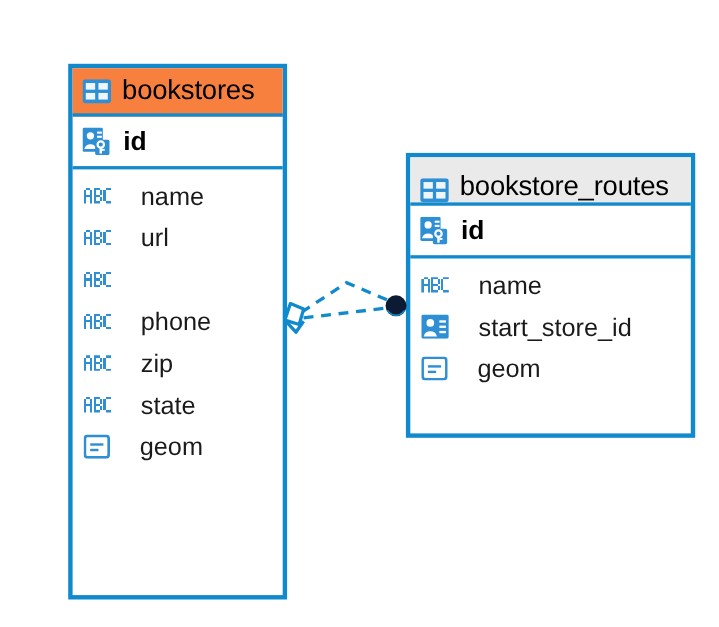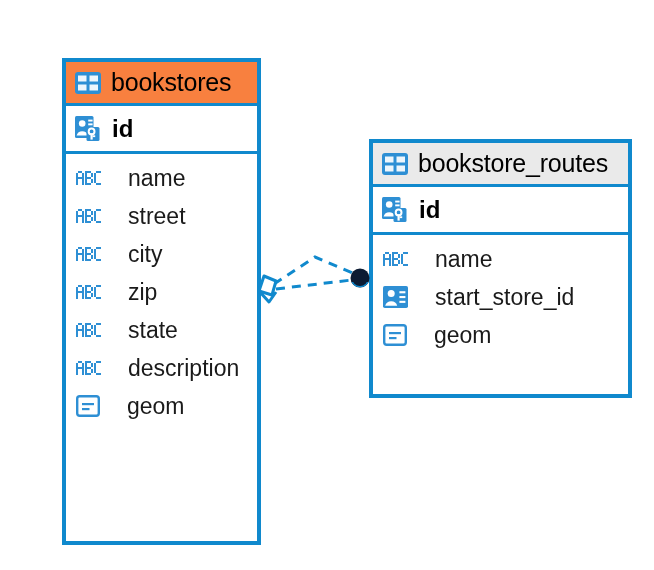--- a/index.html
+++ b/index.html
@@ -30,21 +30,21 @@
 
   .entity-header {
     display: flex;
     align-items: center;
     box-sizing: border-box;
     height: 44px;
     padding: 0 8px 0 9px;
     border-bottom: 3px solid #1089CD;
   }
   .entity-header.accent-orange { background: #F8803F; }
-  .entity-header.accent-grey   { background: #EAEAEA; }
+  .entity-header.accent-grey   { background: #EAEAEA; align-items: flex-end; }
 
   .entity-title {
     font-size: 25px;
     color: #000000;
     margin-left: 10px;
     letter-spacing: -0.2px;
     white-space: nowrap;
   }
 
   .pk-row {
@@ -160,67 +160,88 @@
                 <rect x="11" y="12" width="4" height="2"></rect>
               <rect x="20" y="0" width="5" height="2"></rect>
                 <rect x="18" y="2" width="2" height="10"></rect>
               <rect x="20" y="12" width="5" height="2"></rect>
             </g>
           </svg>
         </span>
         <span class="field-label">name</span>
       </div>
 
-
-
-
-      <div class="field-row">
-        <span class="icon icon-abc">
-          <svg viewBox="0 0 25 14" width="25" height="14" shape-rendering="crispEdges">
-            <g fill="#2E8FD4">
-              <rect x="0" y="2" width="2" height="12"></rect>
-                <rect x="2" y="0" width="4" height="2"></rect>
-              <rect x="6" y="2" width="2" height="12"></rect>
-                <rect x="2" y="6" width="4" height="2"></rect>
-              <rect x="9" y="0" width="2" height="14"></rect>
-                <rect x="11" y="0" width="4" height="2"></rect>
-              <rect x="15" y="2" width="2" height="4"></rect>
-                <rect x="11" y="6" width="4" height="2"></rect>
-              <rect x="15" y="8" width="2" height="4"></rect>
-                <rect x="11" y="12" width="4" height="2"></rect>
-              <rect x="20" y="0" width="5" height="2"></rect>
-                <rect x="18" y="2" width="2" height="10"></rect>
-              <rect x="20" y="12" width="5" height="2"></rect>
-            </g>
-          </svg>
-        </span>
-        <span class="field-label">street</span>
-      </div>
-
-      <div class="field-row">
-        <span class="icon icon-abc">
-          <svg viewBox="0 0 25 14" width="25" height="14" shape-rendering="crispEdges">
-            <g fill="#2E8FD4">
-              <rect x="0" y="2" width="2" height="12"></rect>
-                <rect x="2" y="0" width="4" height="2"></rect>
-              <rect x="6" y="2" width="2" height="12"></rect>
-                <rect x="2" y="6" width="4" height="2"></rect>
-              <rect x="9" y="0" width="2" height="14"></rect>
-                <rect x="11" y="0" width="4" height="2"></rect>
-              <rect x="15" y="2" width="2" height="4"></rect>
-                <rect x="11" y="6" width="4" height="2"></rect>
-              <rect x="15" y="8" width="2" height="4"></rect>
-                <rect x="11" y="12" width="4" height="2"></rect>
-              <rect x="20" y="0" width="5" height="2"></rect>
-                <rect x="18" y="2" width="2" height="10"></rect>
-              <rect x="20" y="12" width="5" height="2"></rect>
-            </g>
-          </svg>
-        </span>
-        <span class="field-label">city</span>
+      <div class="field-row">
+        <span class="icon icon-abc">
+          <svg viewBox="0 0 25 14" width="25" height="14" shape-rendering="crispEdges">
+            <g fill="#2E8FD4">
+              <rect x="0" y="2" width="2" height="12"></rect>
+                <rect x="2" y="0" width="4" height="2"></rect>
+              <rect x="6" y="2" width="2" height="12"></rect>
+                <rect x="2" y="6" width="4" height="2"></rect>
+              <rect x="9" y="0" width="2" height="14"></rect>
+                <rect x="11" y="0" width="4" height="2"></rect>
+              <rect x="15" y="2" width="2" height="4"></rect>
+                <rect x="11" y="6" width="4" height="2"></rect>
+              <rect x="15" y="8" width="2" height="4"></rect>
+                <rect x="11" y="12" width="4" height="2"></rect>
+              <rect x="20" y="0" width="5" height="2"></rect>
+                <rect x="18" y="2" width="2" height="10"></rect>
+              <rect x="20" y="12" width="5" height="2"></rect>
+            </g>
+          </svg>
+        </span>
+        <span class="field-label">url</span>
+      </div>
+
+
+
+      <div class="field-row">
+        <span class="icon icon-abc">
+          <svg viewBox="0 0 25 14" width="25" height="14" shape-rendering="crispEdges">
+            <g fill="#2E8FD4">
+              <rect x="0" y="2" width="2" height="12"></rect>
+                <rect x="2" y="0" width="4" height="2"></rect>
+              <rect x="6" y="2" width="2" height="12"></rect>
+                <rect x="2" y="6" width="4" height="2"></rect>
+              <rect x="9" y="0" width="2" height="14"></rect>
+                <rect x="11" y="0" width="4" height="2"></rect>
+              <rect x="15" y="2" width="2" height="4"></rect>
+                <rect x="11" y="6" width="4" height="2"></rect>
+              <rect x="15" y="8" width="2" height="4"></rect>
+                <rect x="11" y="12" width="4" height="2"></rect>
+              <rect x="20" y="0" width="5" height="2"></rect>
+                <rect x="18" y="2" width="2" height="10"></rect>
+              <rect x="20" y="12" width="5" height="2"></rect>
+            </g>
+          </svg>
+        </span>
+      </div>
+
+      <div class="field-row">
+        <span class="icon icon-abc">
+          <svg viewBox="0 0 25 14" width="25" height="14" shape-rendering="crispEdges">
+            <g fill="#2E8FD4">
+              <rect x="0" y="2" width="2" height="12"></rect>
+                <rect x="2" y="0" width="4" height="2"></rect>
+              <rect x="6" y="2" width="2" height="12"></rect>
+                <rect x="2" y="6" width="4" height="2"></rect>
+              <rect x="9" y="0" width="2" height="14"></rect>
+                <rect x="11" y="0" width="4" height="2"></rect>
+              <rect x="15" y="2" width="2" height="4"></rect>
+                <rect x="11" y="6" width="4" height="2"></rect>
+              <rect x="15" y="8" width="2" height="4"></rect>
+                <rect x="11" y="12" width="4" height="2"></rect>
+              <rect x="20" y="0" width="5" height="2"></rect>
+                <rect x="18" y="2" width="2" height="10"></rect>
+              <rect x="20" y="12" width="5" height="2"></rect>
+            </g>
+          </svg>
+        </span>
+        <span class="field-label">phone</span>
       </div>
 
       <div class="field-row">
         <span class="icon icon-abc">
           <svg viewBox="0 0 25 14" width="25" height="14" shape-rendering="crispEdges">
             <g fill="#2E8FD4">
               <rect x="0" y="2" width="2" height="12"></rect>
                 <rect x="2" y="0" width="4" height="2"></rect>
               <rect x="6" y="2" width="2" height="12"></rect>
                 <rect x="2" y="6" width="4" height="2"></rect>
@@ -255,42 +276,20 @@
                 <rect x="11" y="12" width="4" height="2"></rect>
               <rect x="20" y="0" width="5" height="2"></rect>
                 <rect x="18" y="2" width="2" height="10"></rect>
               <rect x="20" y="12" width="5" height="2"></rect>
             </g>
           </svg>
         </span>
         <span class="field-label">state</span>
       </div>
 
-      <div class="field-row">
-        <span class="icon icon-abc">
-          <svg viewBox="0 0 25 14" width="25" height="14" shape-rendering="crispEdges">
-            <g fill="#2E8FD4">
-              <rect x="0" y="2" width="2" height="12"></rect>
-                <rect x="2" y="0" width="4" height="2"></rect>
-              <rect x="6" y="2" width="2" height="12"></rect>
-                <rect x="2" y="6" width="4" height="2"></rect>
-              <rect x="9" y="0" width="2" height="14"></rect>
-                <rect x="11" y="0" width="4" height="2"></rect>
-              <rect x="15" y="2" width="2" height="4"></rect>
-                <rect x="11" y="6" width="4" height="2"></rect>
-              <rect x="15" y="8" width="2" height="4"></rect>
-                <rect x="11" y="12" width="4" height="2"></rect>
-              <rect x="20" y="0" width="5" height="2"></rect>
-                <rect x="18" y="2" width="2" height="10"></rect>
-              <rect x="20" y="12" width="5" height="2"></rect>
-            </g>
-          </svg>
-        </span>
-        <span class="field-label">description</span>
-      </div>
 
       <div class="field-row">
         <span class="icon icon-geom">
           <svg viewBox="0 0 24 22" width="24" height="22">
             <rect x="1.2" y="1.2" width="21.6" height="19.6" rx="2.5" fill="none" stroke="#2E8FD4" stroke-width="2.4"></rect>
             <rect x="6" y="8" width="12" height="2.2" fill="#2E8FD4"></rect>
             <rect x="6" y="13" width="7.5" height="2.2" fill="#2E8FD4"></rect>
           </svg>
         </span>
         <span class="field-label">geom</span>

